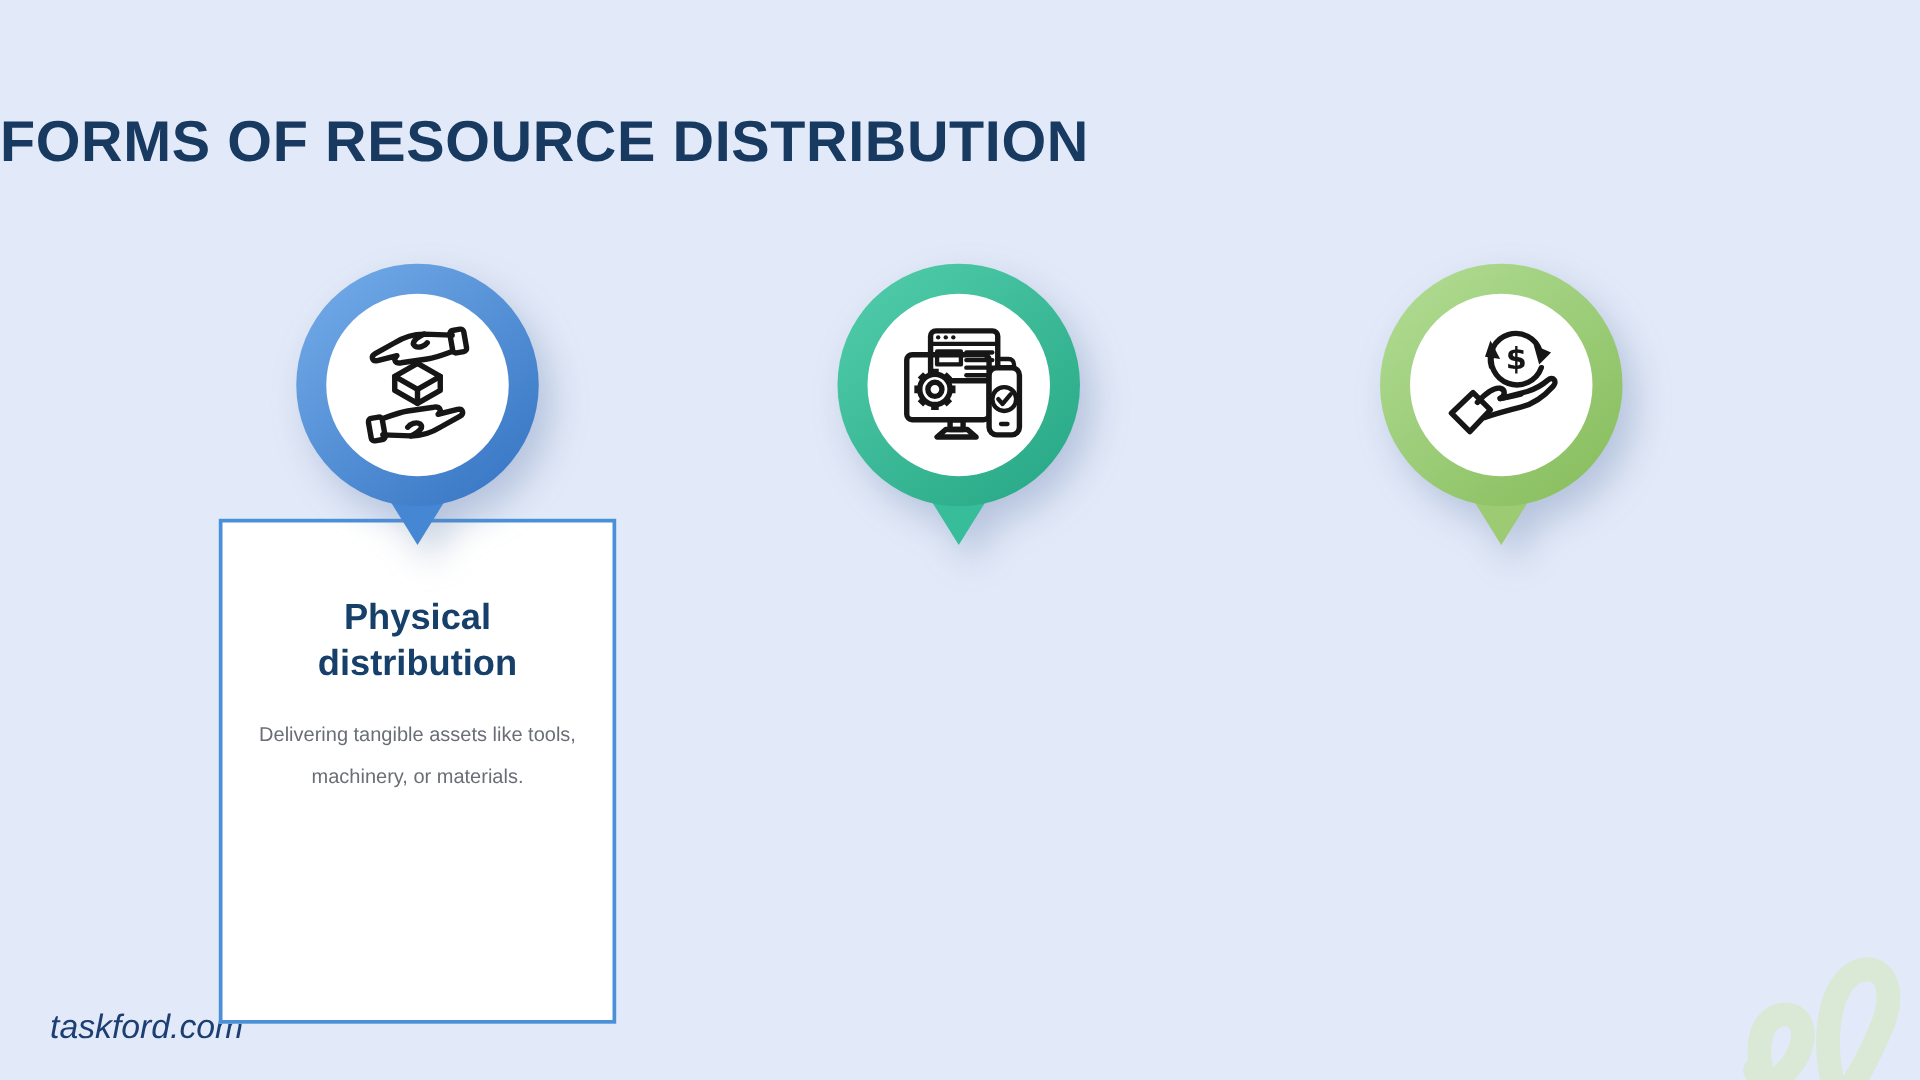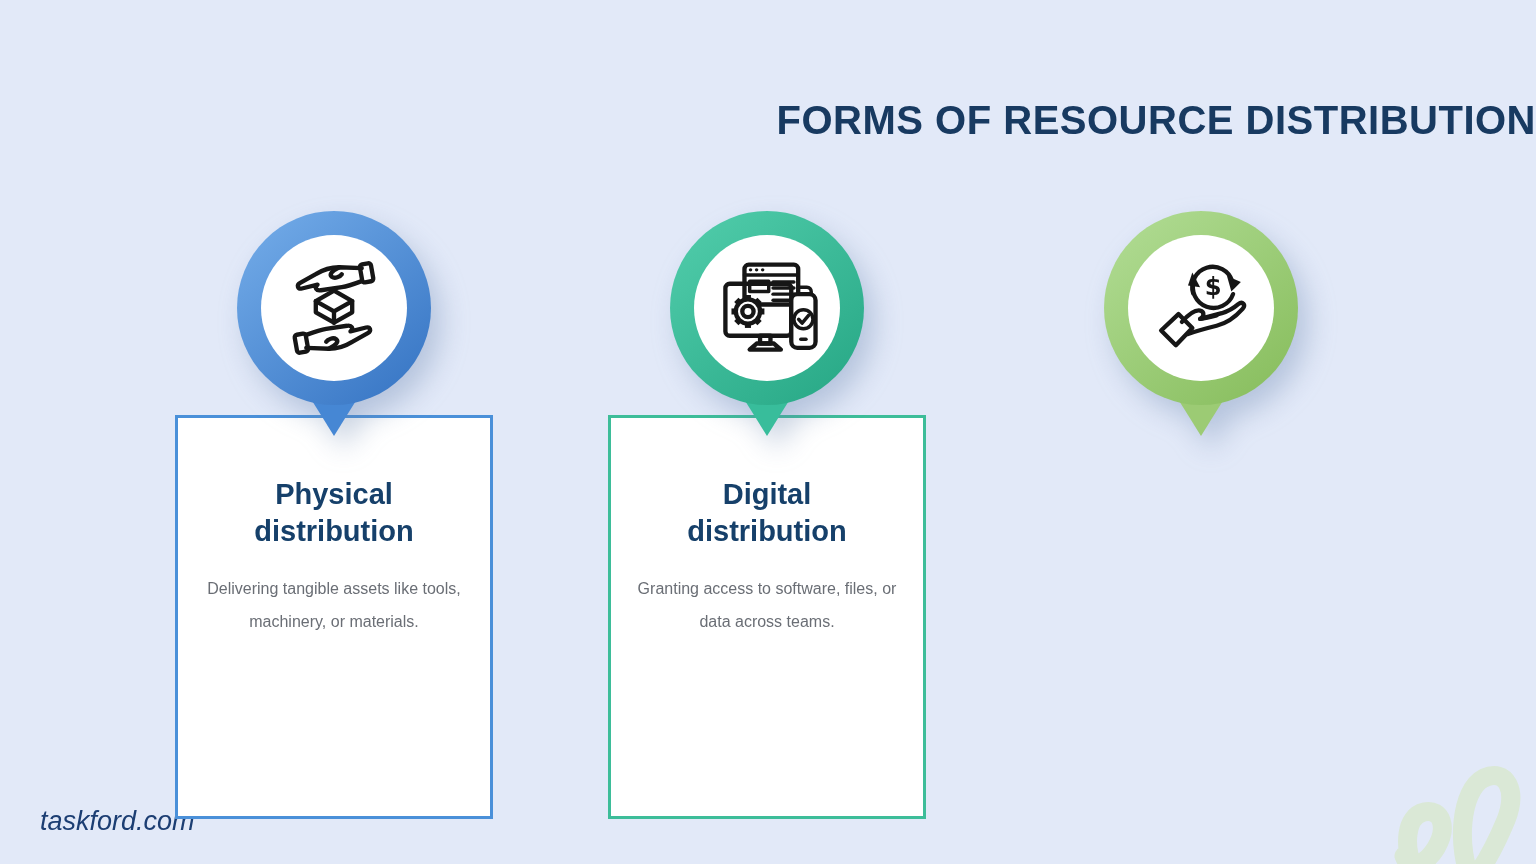--- a/index.html
+++ b/index.html
@@ -6,26 +6,25 @@
   html, body { width: 1536px; height: 864px; }
   body {
     position: relative;
     overflow: hidden;
     background: var(--bg, #e2e9f8);
     font-family: "Liberation Sans", sans-serif;
   }
   .title {
     position: absolute;
     top: 86px; left: 0; right: 0;
-    text-align: right;
-    font-size: 40px;
+    text-align: left;
+    font-size: 46px;
     font-weight: bold;
     letter-spacing: 0.5px;
     color: var(--title-color, #183a61);
-    margin-top: 12px;
   }
   .column {
     position: absolute;
     top: 211px;
     width: 318px;
     height: 526px;
   }
   .column--1 { left: 175px; }
   .column--2 { left: 608px; }
   .column--3 { left: 1042px; }
@@ -192,24 +191,20 @@
         <circle class="stroke whitefill" cx="38" cy="64" r="14"></circle>
         <circle class="stroke" cx="38" cy="64" r="6.5"></circle>
 
         <rect class="stroke whitefill" x="88" y="44" width="28" height="62" rx="7"></rect>
         <circle class="stroke stroke--thin" cx="102" cy="73" r="11"></circle>
         <path class="stroke stroke--thin" d="M96.5,73 L100.5,77.5 L108,68.5"></path>
         <line class="stroke stroke--thin" x1="99" y1="96" x2="105" y2="96"></line>
       </svg>
     </div>
   </div>
-  <article class="card">
-    <h3>Digital distribution</h3>
-    <p>Granting access to software, files, or data across teams.</p>
-  </article>
 </section>
 
 <section class="column column--3" style="--accent: #9bcc73; --g1: #aeda90; --g2: #8abf60; --tail: #9ccb74;">
   <div class="pin">
     <div class="pin-tail"></div>
     <div class="pin-ring"></div>
     <div class="pin-icon">
       <svg viewBox="0 0 120 120">
 
         <path class="stroke" d="M51,43 A23,23 0 0 1 96,29"></path>

